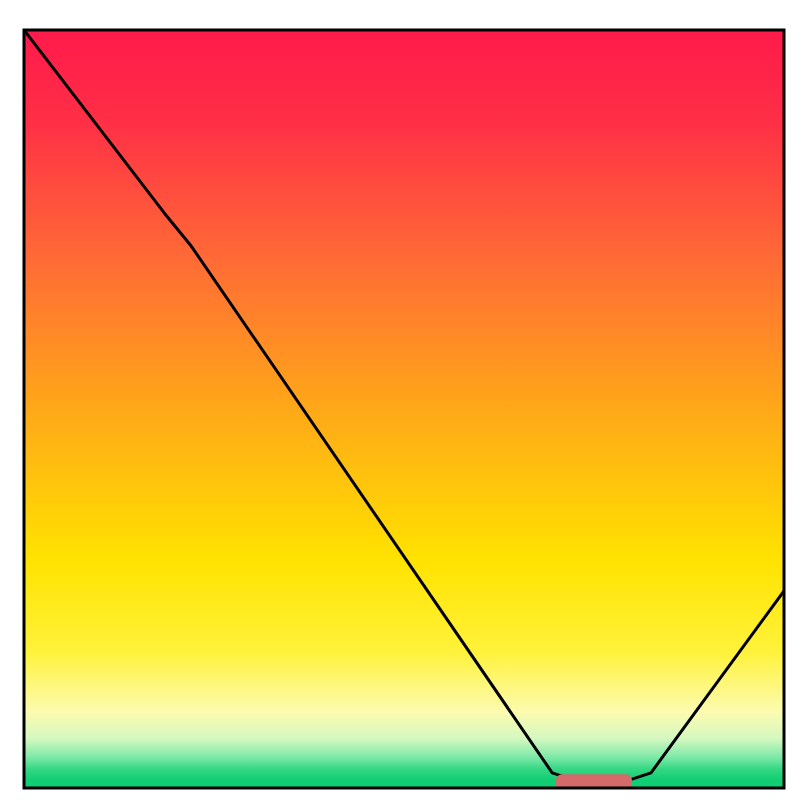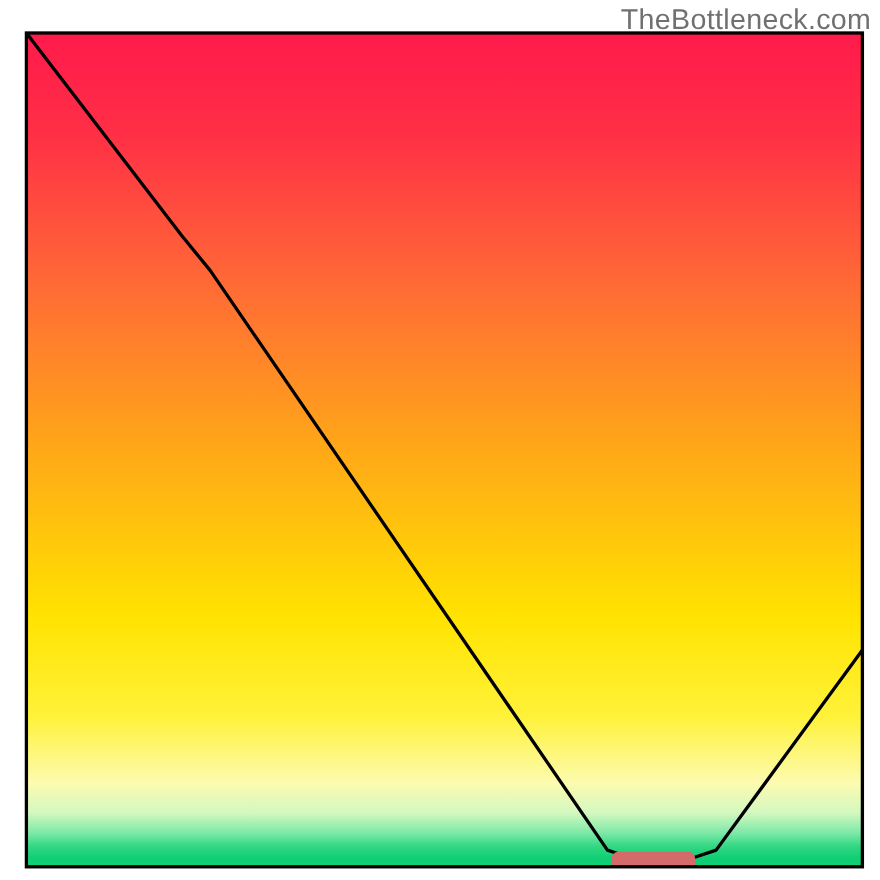--- a/index.html
+++ b/index.html
@@ -29,21 +29,20 @@
     top: 0;
     left: 0;
     width: 800px;
     height: 800px;
   }
 </style>
 </head>
 <body>
 
 <div class="container">
-  <div class="watermark">TheBottleneck.com</div>
   <svg class="chart" viewBox="0 0 800 800" preserveAspectRatio="none">
     <defs>
       <linearGradient id="bg-grad" x1="0" y1="0" x2="0" y2="1">
           <stop offset="0%" stop-color="#ff1a4b"></stop>
           <stop offset="12%" stop-color="#ff2f46"></stop>
           <stop offset="30%" stop-color="#ff6a36"></stop>
           <stop offset="50%" stop-color="#ffa818"></stop>
           <stop offset="70%" stop-color="#ffe300"></stop>
           <stop offset="82%" stop-color="#fff23a"></stop>
           <stop offset="90%" stop-color="#fcfbb0"></stop>

